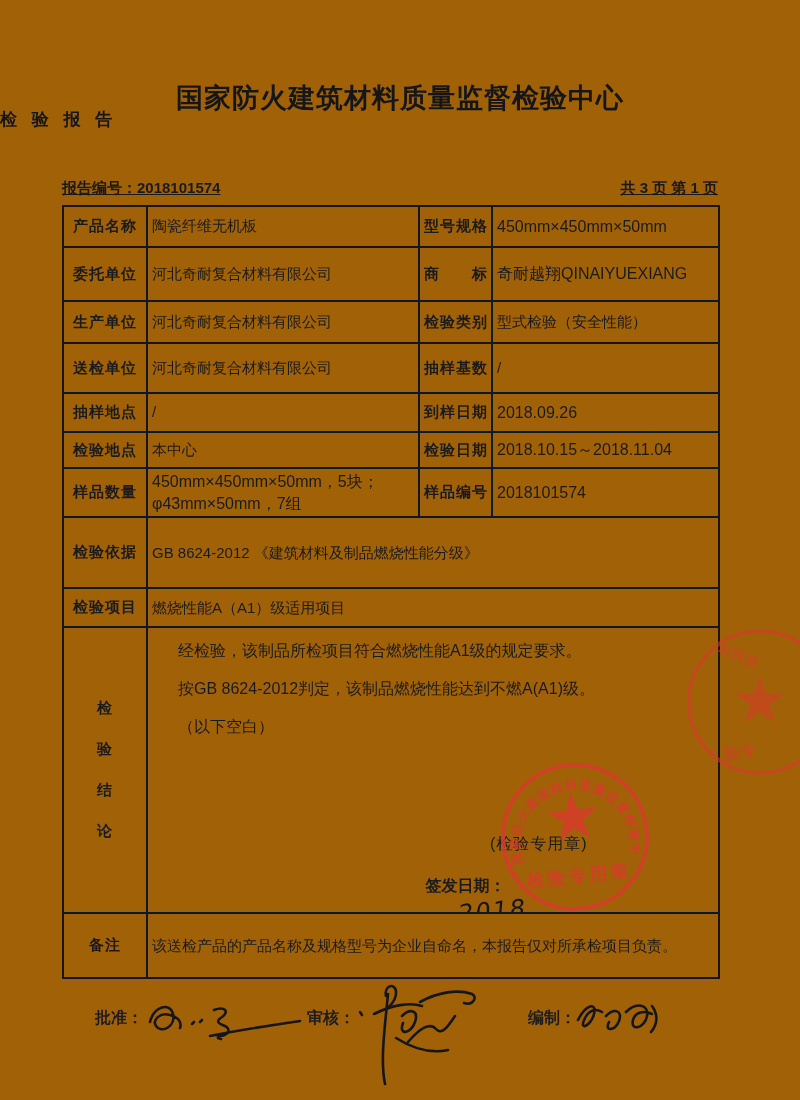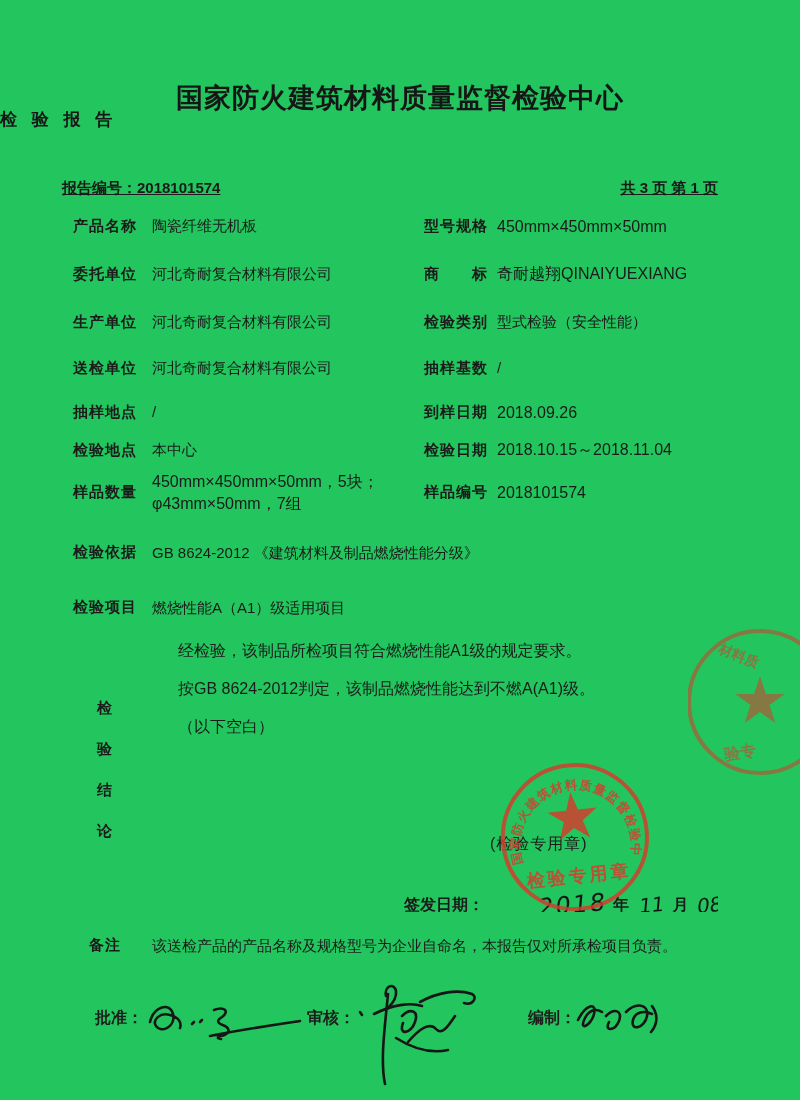--- a/index.html
+++ b/index.html
@@ -1,21 +1,21 @@
 <!DOCTYPE html>
 <html><head>
 <meta charset="utf-8">
 <style>
   html,body{margin:0;padding:0;}
   body{
     width:800px;height:1100px;background:#ffffff;overflow:hidden;
     font-family:"Liberation Sans","DejaVu Sans",sans-serif;
     color:#1d1d1d;
   }
-  .page{position:relative;width:800px;height:1100px;overflow:hidden;background:#22c55e;}
+  .page{position:relative;width:800px;height:1100px;overflow:hidden;background:#a16207;}
 
   .org-title{
     position:absolute;top:80px;left:0;width:100%;
     text-align:center;font-size:27px;font-weight:700;letter-spacing:1px;color:#161616;
   }
   .doc-title{
     position:absolute;top:108px;left:0;width:100%;
     font-size:17px;font-weight:700;letter-spacing:5px;color:#161616;
   }
   .meta-row{
@@ -23,40 +23,40 @@
     display:flex;justify-content:space-between;align-items:flex-end;
     font-size:15px;font-weight:600;color:#1a1a1a;text-decoration:underline;
   }
 
   table.report{
     position:absolute;left:62px;top:205px;width:656px;
     border-collapse:collapse;table-layout:fixed;
     font-size:15px;color:#1b1b1b;
   }
   table.report td{
-    border:2px solid #22c55e;
+    border:2px solid #0f172a;
     padding:2px 4px;
     overflow:hidden;
   }
   td.lab{
     text-align:center;vertical-align:middle;font-weight:600;letter-spacing:1px;
     padding:2px 2px;white-space:nowrap;
   }
   td.val{
     text-align:left;vertical-align:middle;padding-left:8px;font-weight:500;
     line-height:1.35;
   }
   td.val.num{font-size:16px;}
   td.concl-lab{vertical-align:middle;}
   .vlabel{display:flex;flex-direction:column;align-items:center;justify-content:center;gap:22px;font-weight:600;}
   .concl-cell{position:relative;vertical-align:top;}
   .concl-text{position:absolute;left:30px;top:14px;width:500px;font-size:16px;font-weight:500;}
   .concl-text div{margin-bottom:21px;line-height:17px;}
   .seal-note{position:absolute;left:342px;top:206px;font-size:16px;font-weight:500;letter-spacing:1px;}
-  .sign-date{position:absolute;left:256px;top:260px;height:34px;display:flex;align-items:center;font-size:16px;font-weight:600;white-space:nowrap;}
+  .sign-date{position:absolute;left:256px;top:248px;height:34px;display:flex;align-items:center;font-size:16px;font-weight:600;white-space:nowrap;flex-direction:column;}
   .hw{font-family:"DejaVu Sans",sans-serif;font-weight:400;color:#151515;transform:rotate(-5deg) skewX(-10deg);display:inline-block;}
   .hw-year{font-size:24px;margin-left:54px;letter-spacing:2px;}
   .hw-month{font-size:20px;margin-left:26px;margin-right:4px;}
   .hw-day{font-size:20px;margin-left:8px;margin-right:2px;}
   .dsuf{margin-left:6px;}
   .remark-lab{letter-spacing:4px;}
 
   .footer-labels span.flabel{position:absolute;font-size:16px;font-weight:600;}
   .sig{position:absolute;}
   .sig path{fill:none;stroke:#161616;stroke-width:2.6;stroke-linecap:round;stroke-linejoin:round;}

